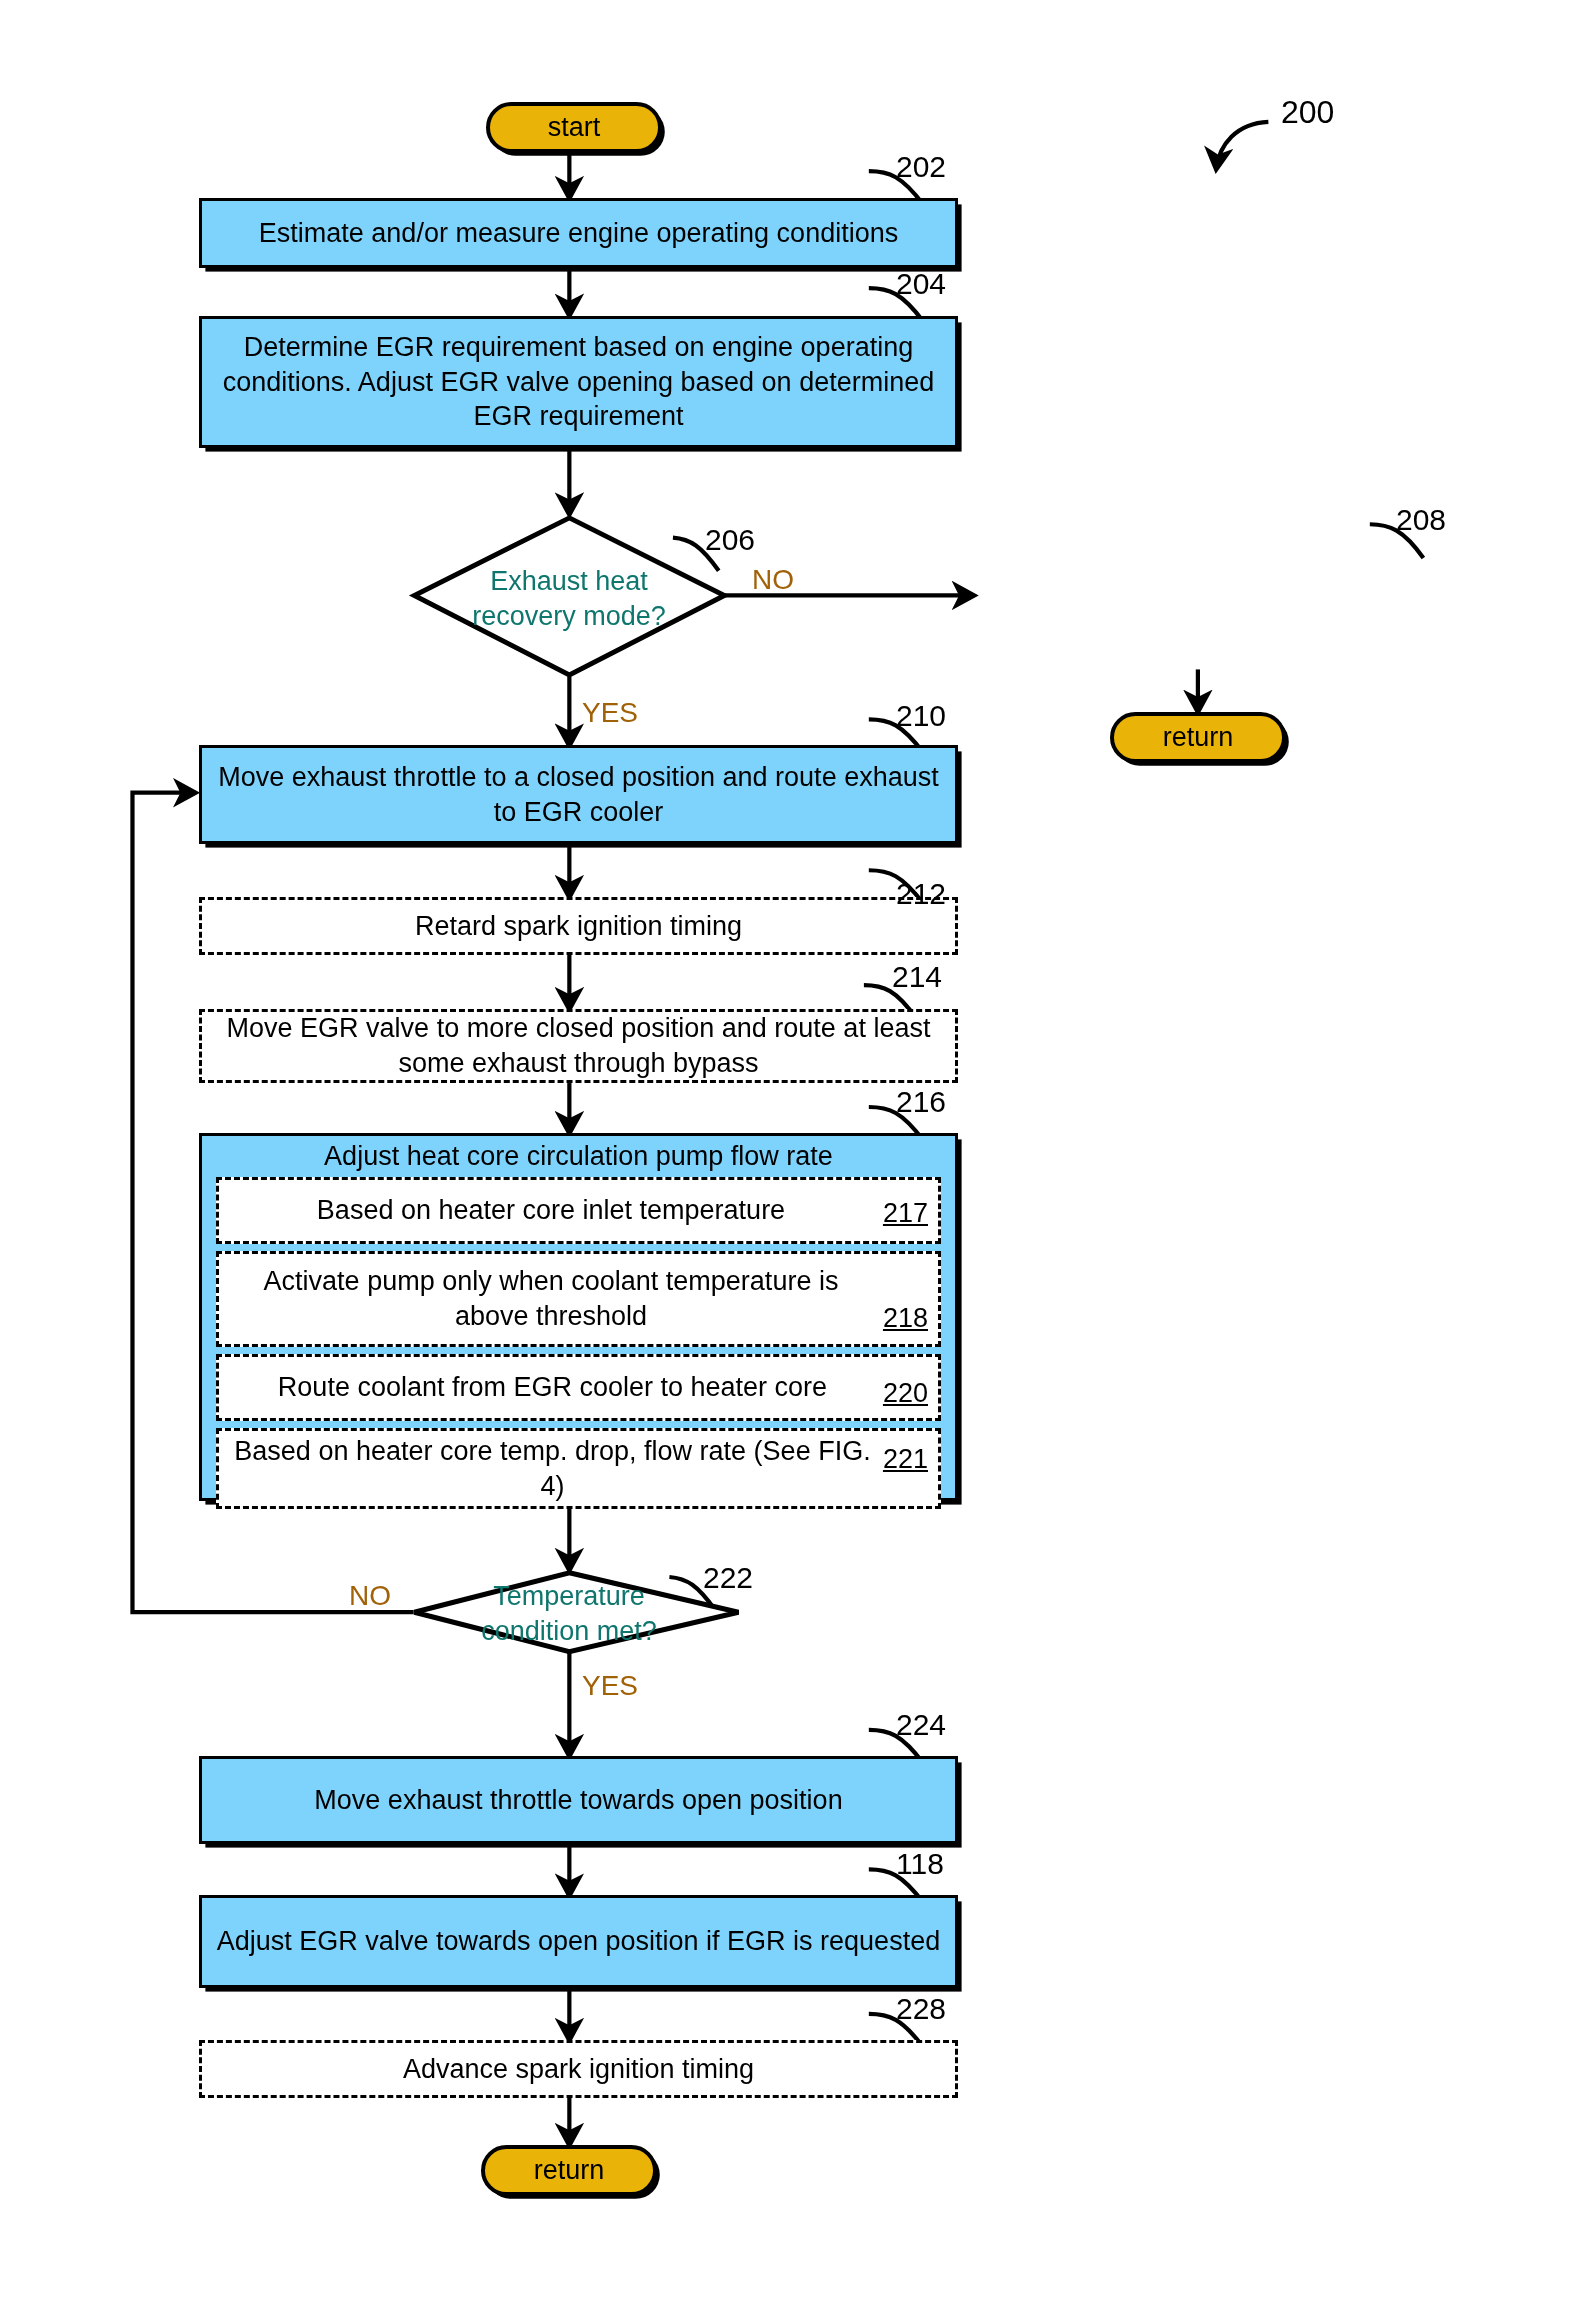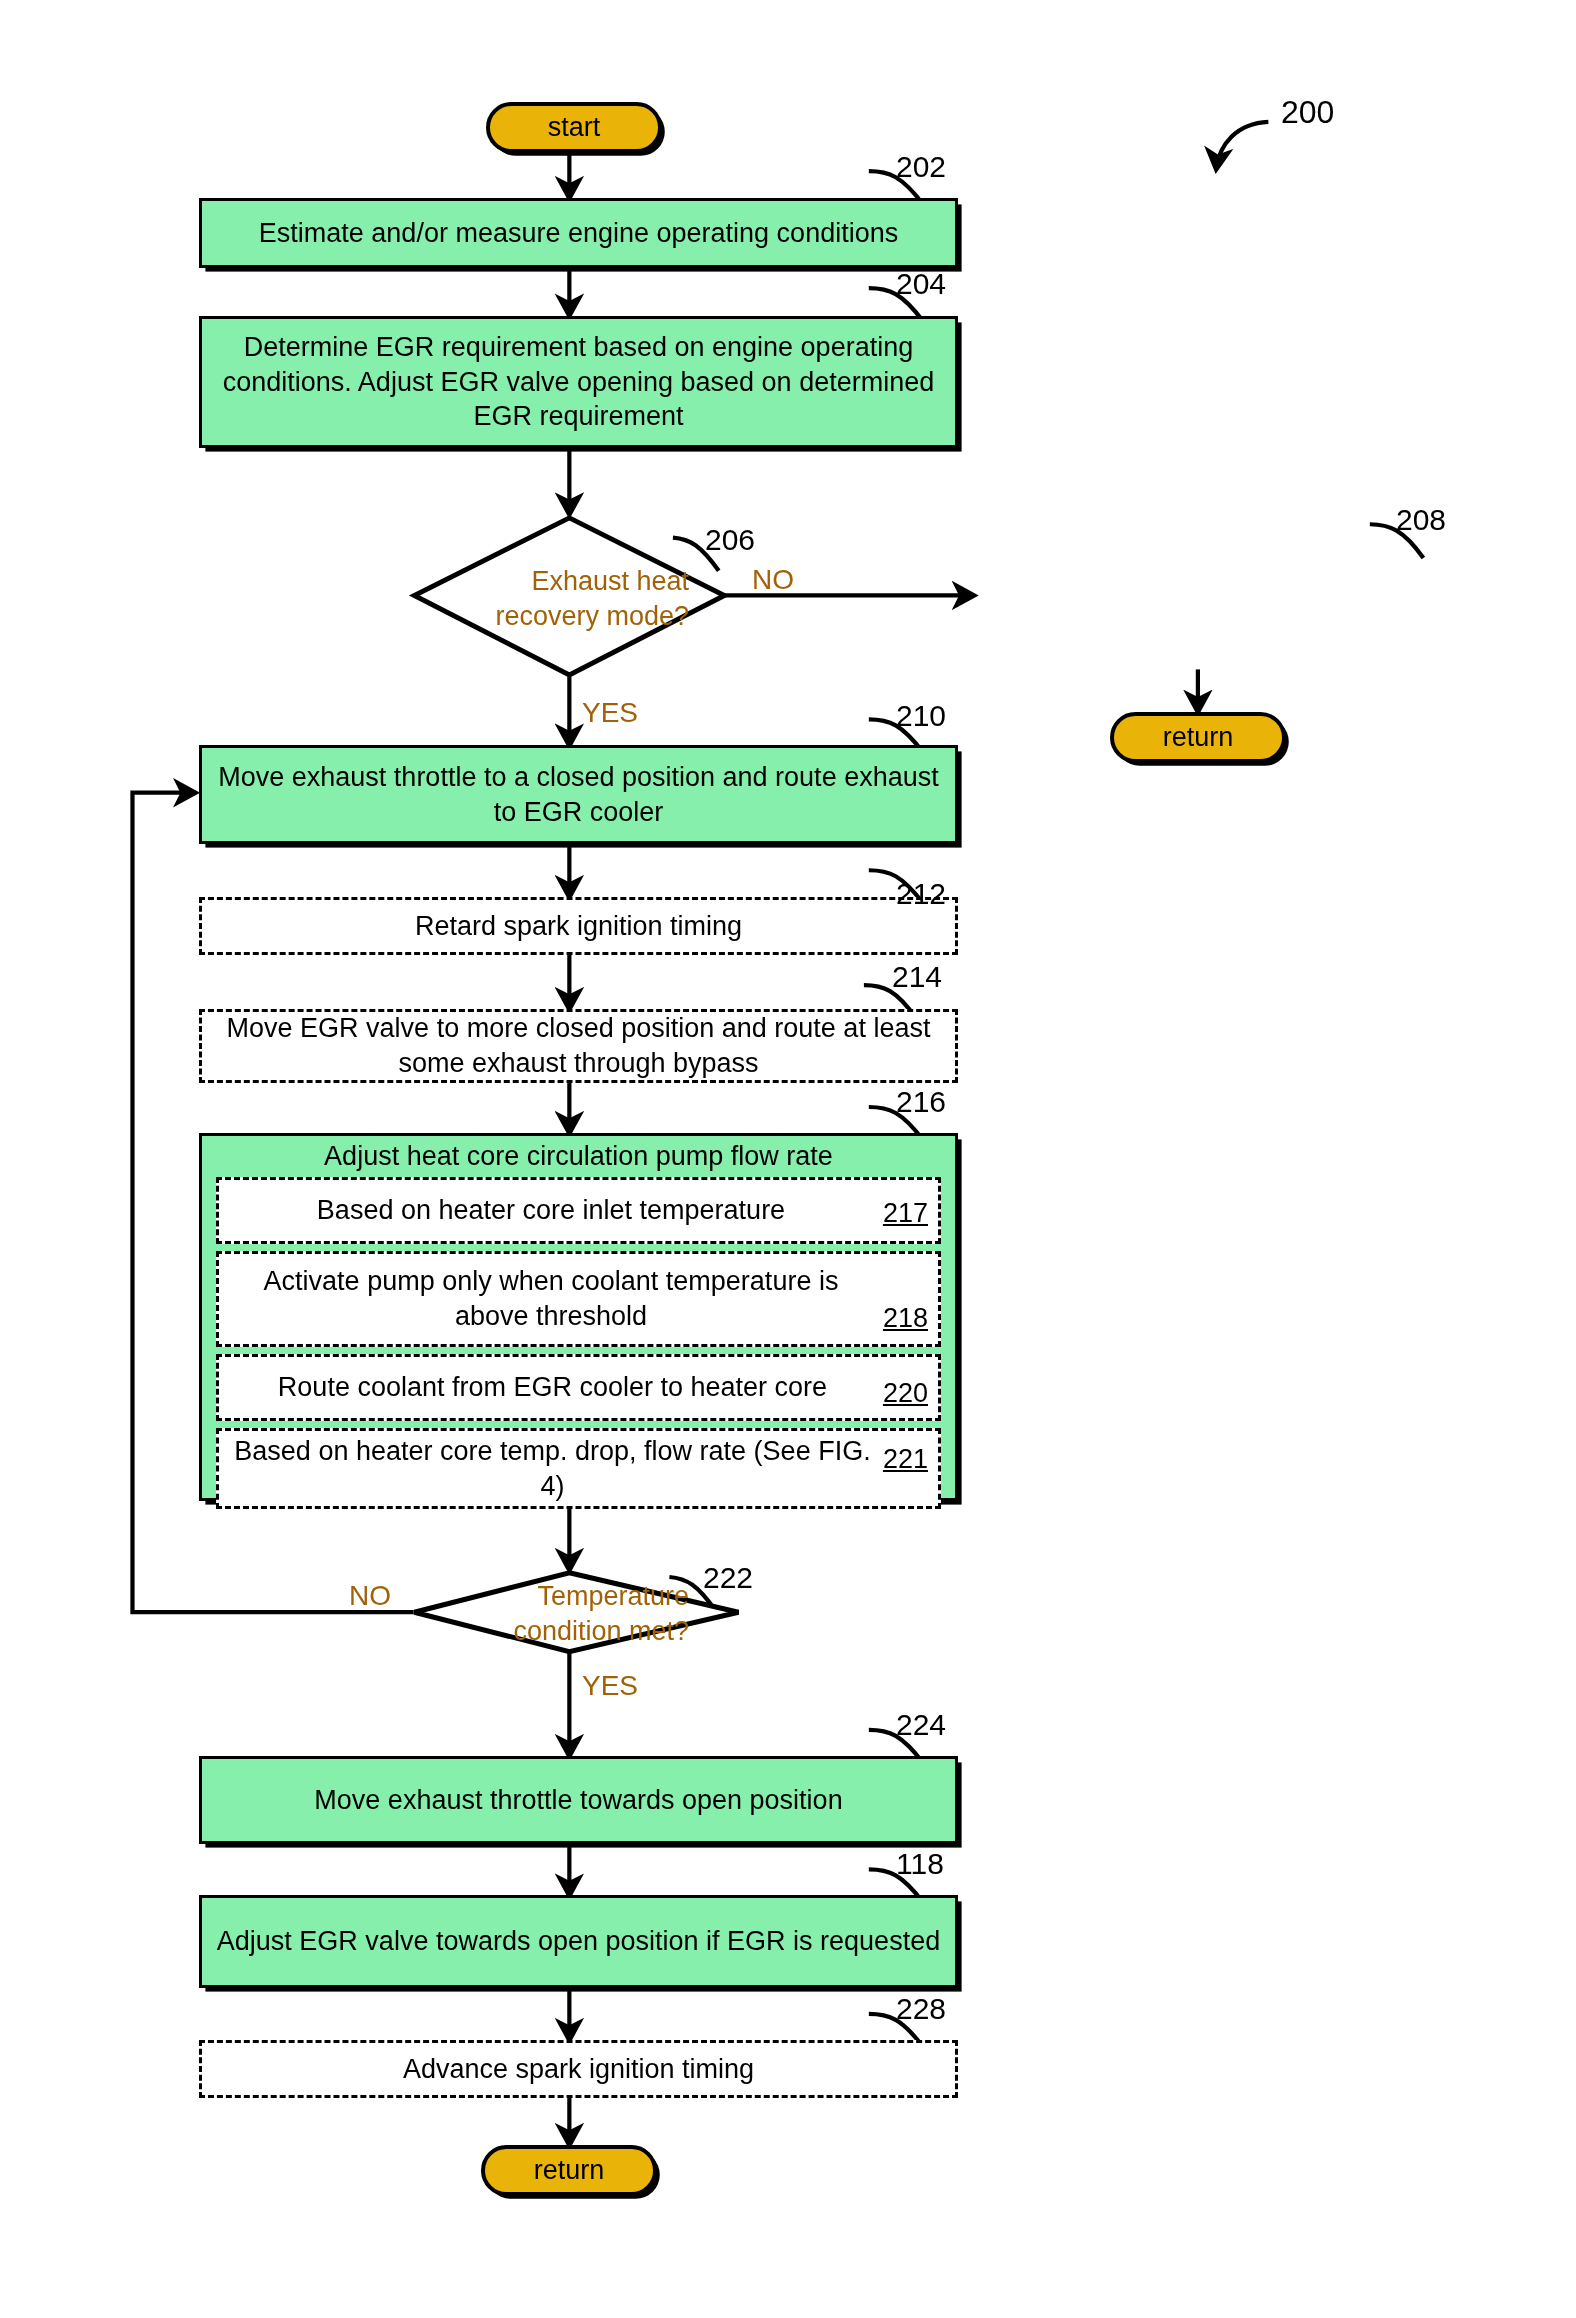--- a/index.html
+++ b/index.html
@@ -17,45 +17,45 @@
     box-sizing:border-box;
     display:flex;
     align-items:center;
     justify-content:center;
     text-align:center;
     color:#000000;
     line-height:1.28;
   }
   .proc {
     border:3.5px solid #000000;
-    background:#86efac;
+    background:#7dd3fc;
     font-size:27px;
     box-shadow:5px 5px 0 -1.4px #000000;
   }
   .opt {
     border:3.5px dashed #000000;
     background:#ffffff;
     font-size:27px;
   }
   .term {
     border:4.2px solid #000000;
     border-radius:31px;
     background:#eab308;
     font-size:27px;
     box-shadow:4.2px 4.2px 0 -1.4px #000000;
   }
   .dia-label {
     position:absolute;
     font-size:27px;
-    color:#a16207;
+    color:#0f766e;
     text-align:center;
     line-height:1.28;
     display:flex;
     flex-direction:column;
-    align-items:flex-end;
+    align-items:center;
     justify-content:center;
   }
   .ref {
     position:absolute;
     font-size:30px;
     color:#000000;
     white-space:nowrap;
   }
   .branch {
     position:absolute;

